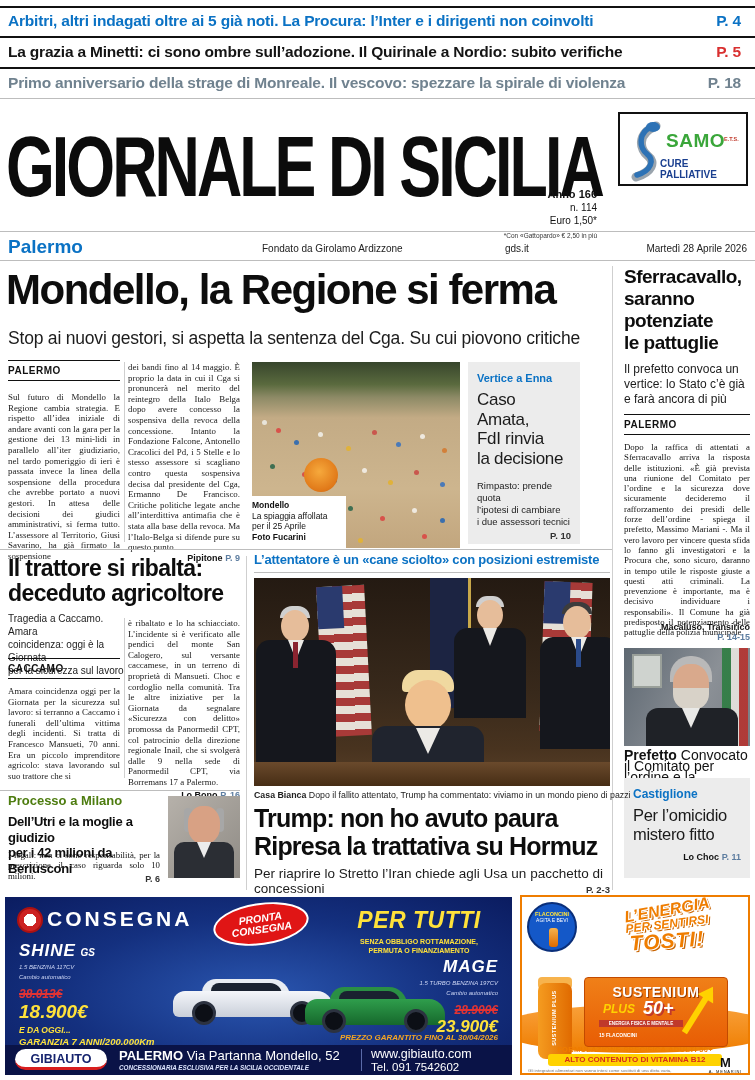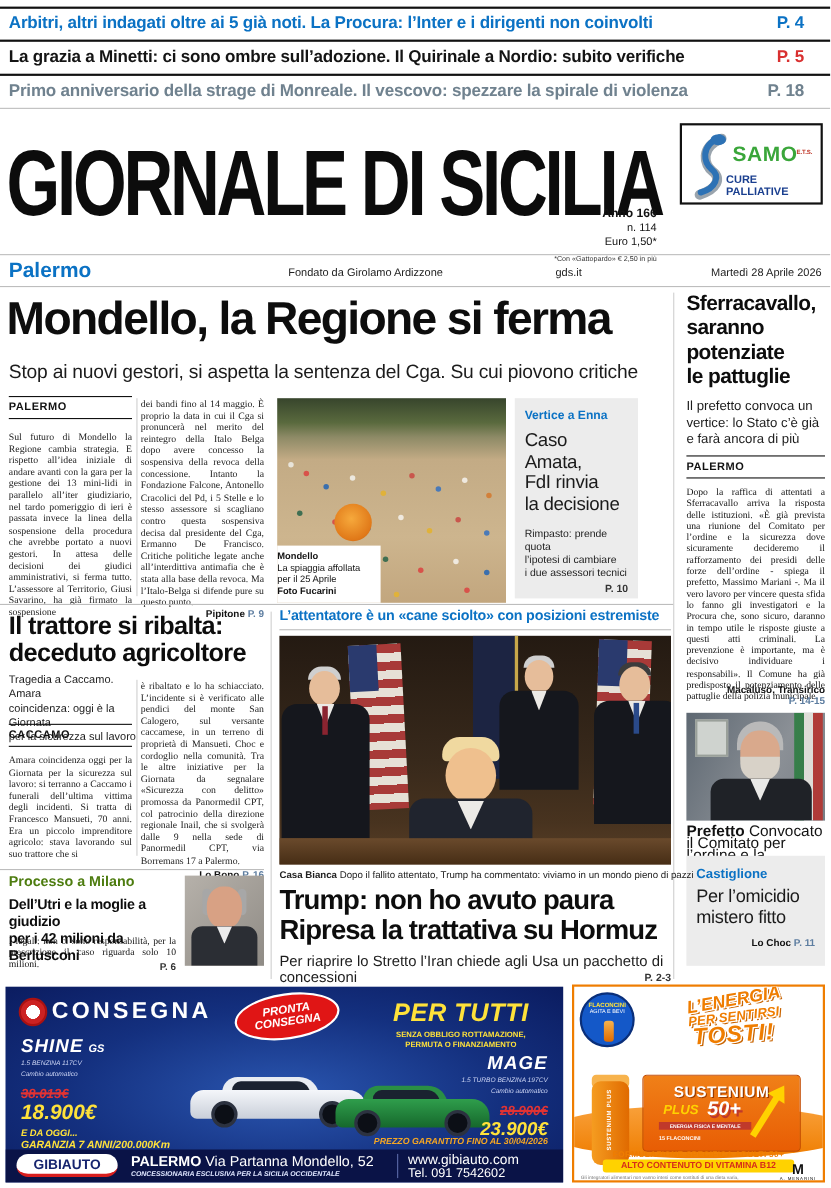--- a/index.html
+++ b/index.html
@@ -6,21 +6,21 @@
   #page{position:relative;width:755px;height:1080px;background:#fff;overflow:hidden;
         font-family:"Liberation Sans",sans-serif;color:#121212;}
   .abs{position:absolute;}
   .pre{white-space:pre-line;}
   .serif{font-family:"Liberation Serif","DejaVu Serif",serif;text-align:justify;}
   .hr{position:absolute;background:#111;}
   .hr-light{position:absolute;background:#bdbdbd;}
   .vr{position:absolute;background:#cfcfcf;width:1px;}
 
   
-  .strip-row{position:absolute;left:8px;right:24px;display:flex;justify-content:space-between;
+  .strip-row{position:absolute;left:8px;right:14px;display:flex;justify-content:space-between;
              font-weight:bold;font-size:15.5px;letter-spacing:-0.2px;}
   .strip-blue{color:#0b72c4;} .strip-black{color:#141414;} .strip-muted{color:#70828f;}
   .page-red{color:#d93030;}
 
   
   .masthead-title{position:absolute;left:6px;top:118px;font-weight:bold;font-size:64px;
       letter-spacing:-3px;color:#0c0c0c;white-space:nowrap;transform:scale(0.98,1.32);
       transform-origin:0 0;}
   .samo-box{position:absolute;left:618px;top:112px;width:130px;height:74px;border:2px solid #111;
       background:#fff;box-sizing:border-box;}

